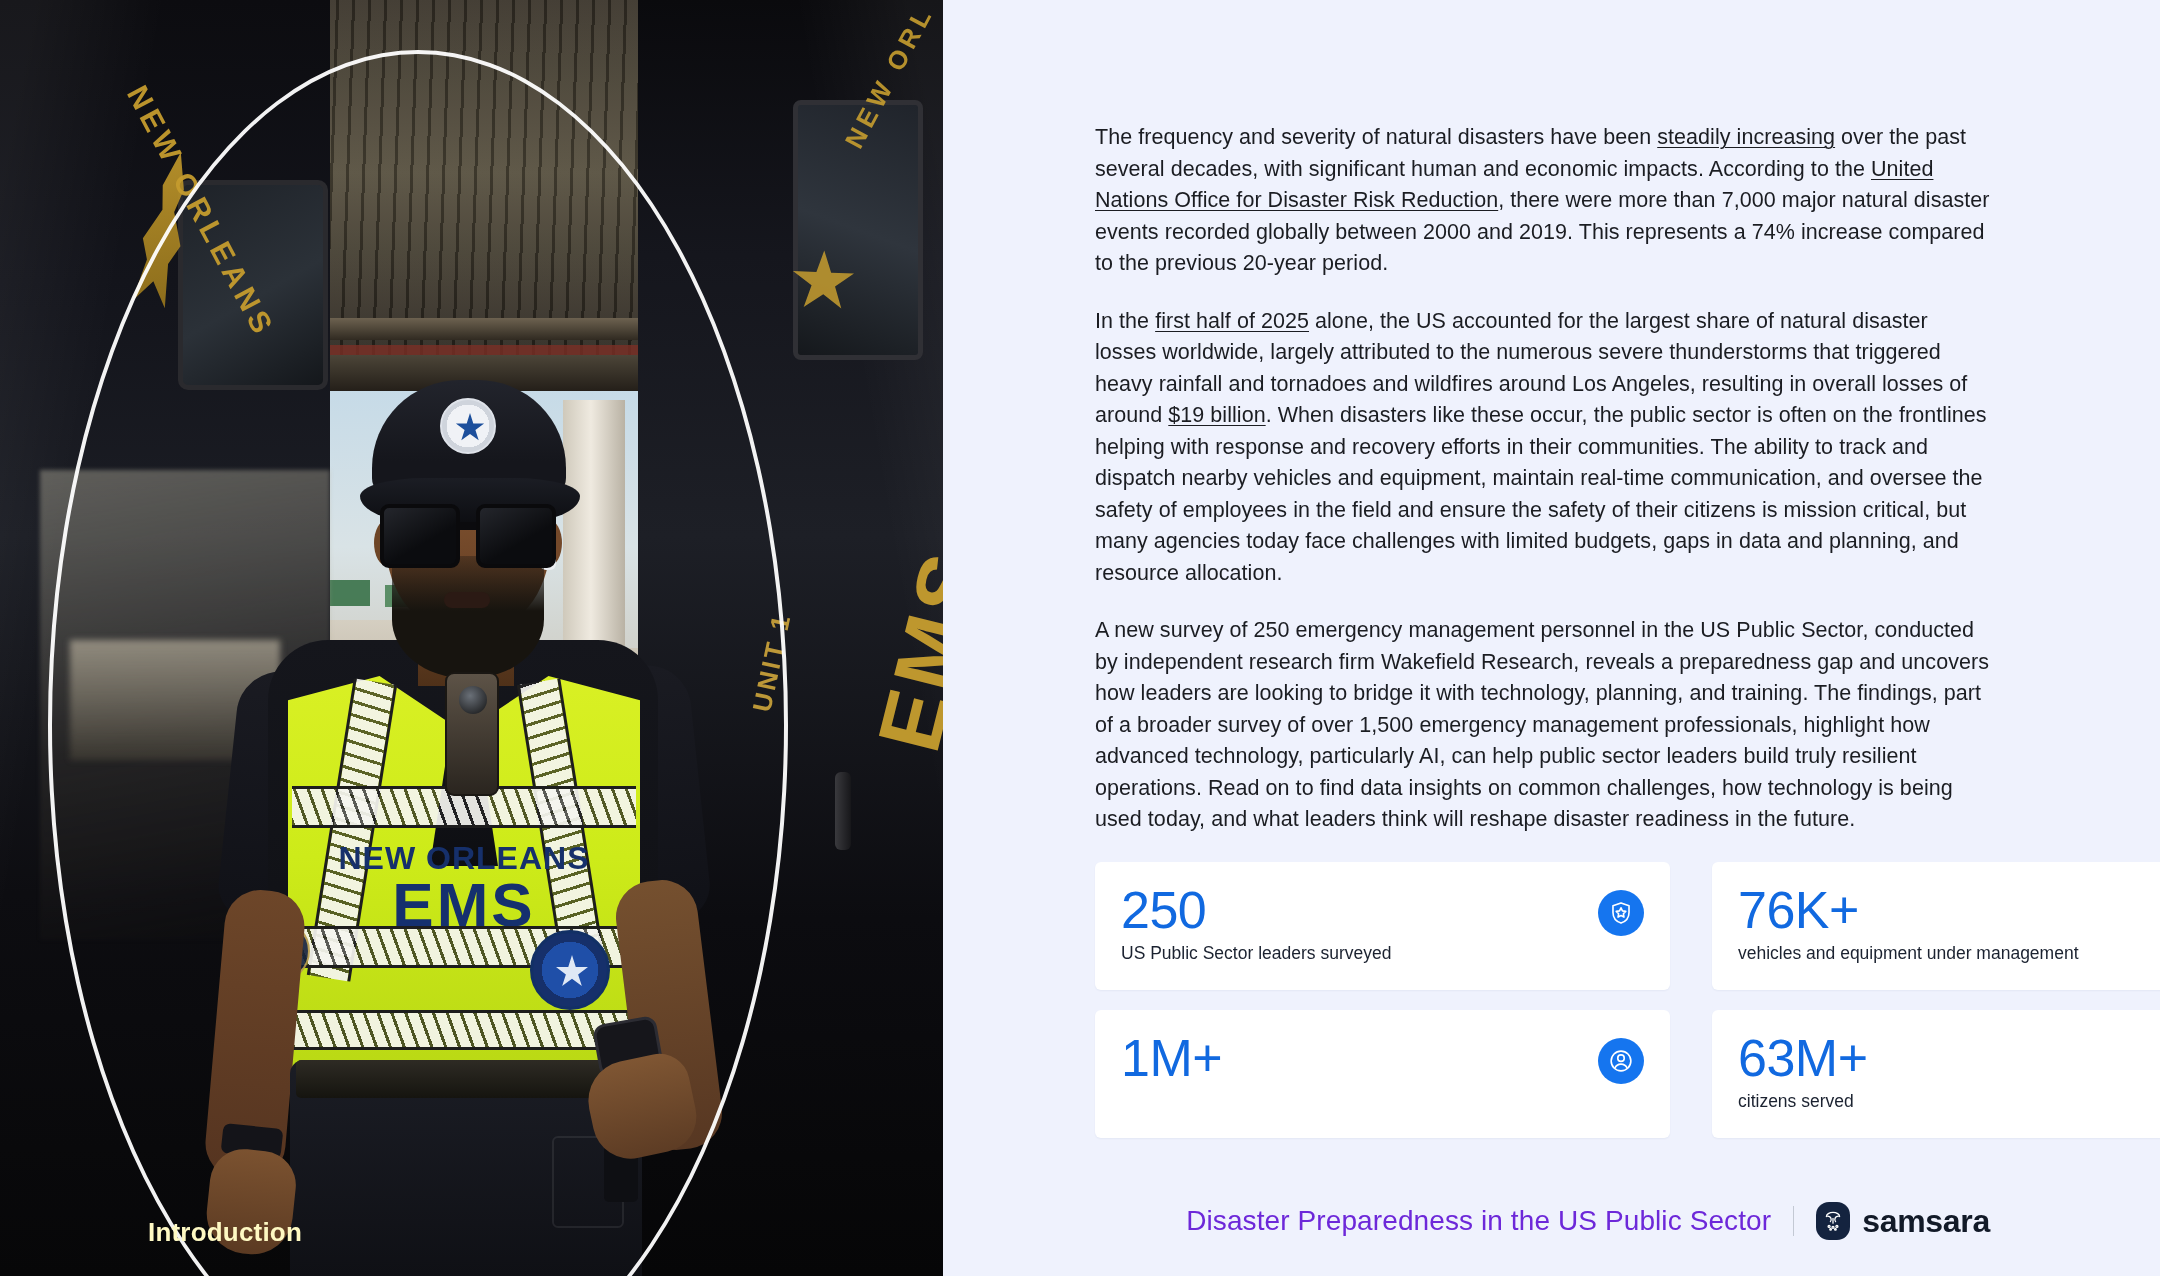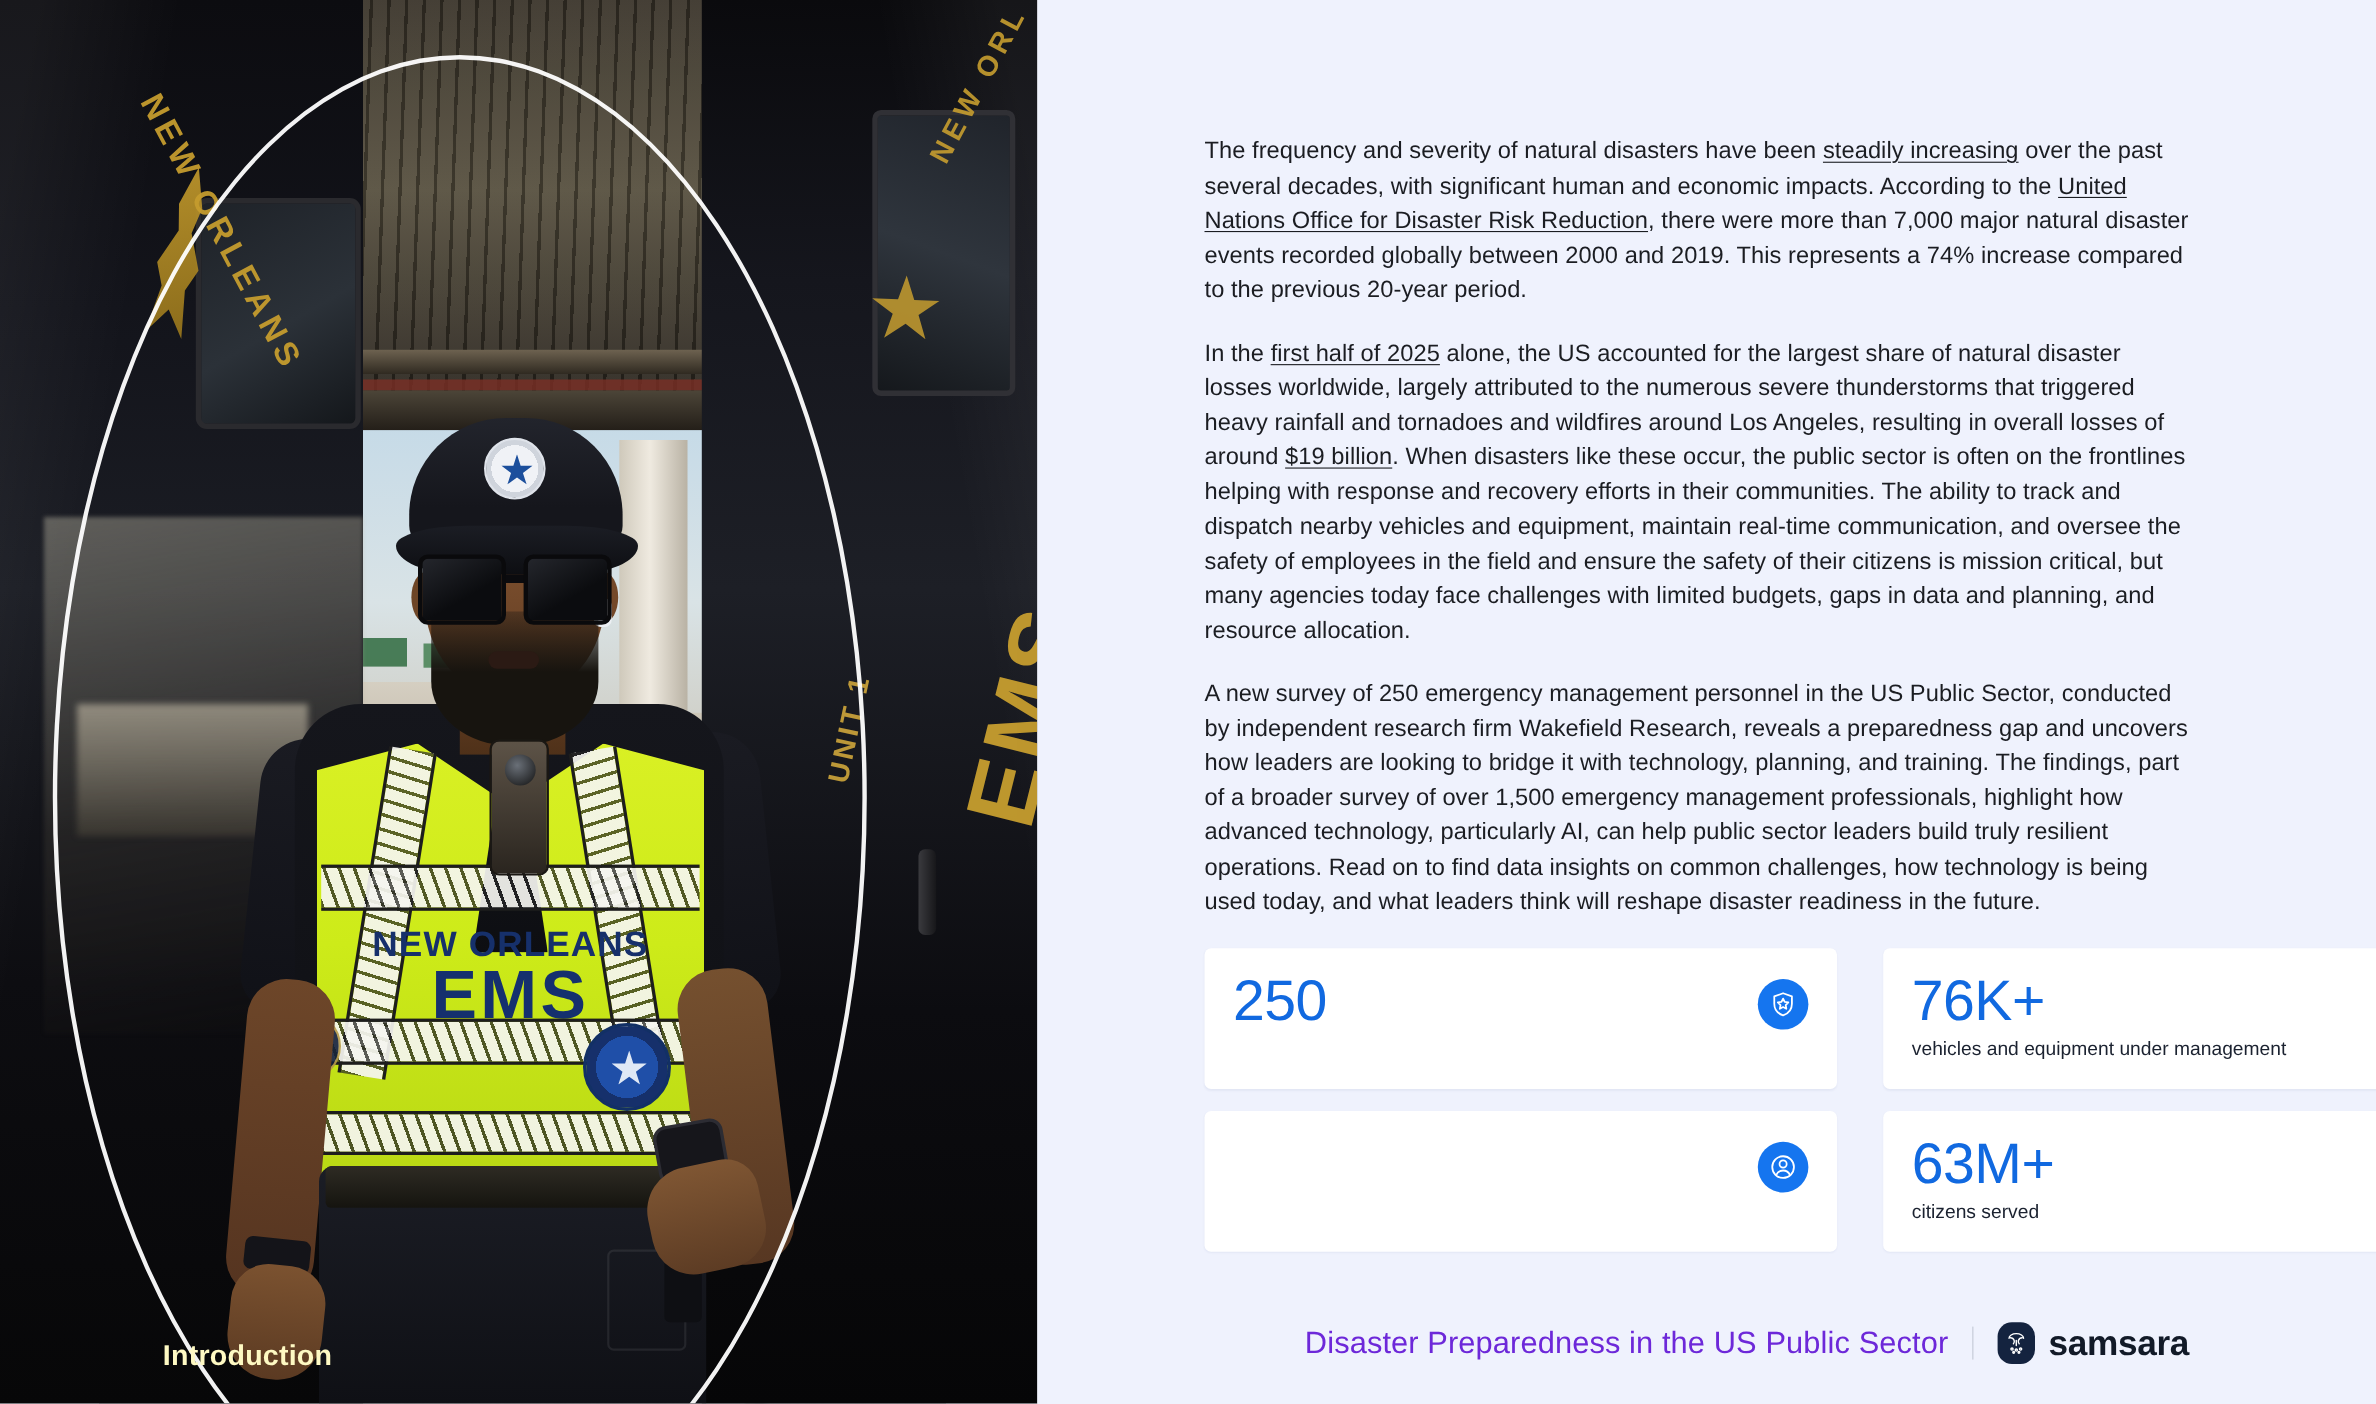--- a/index.html
+++ b/index.html
@@ -609,35 +609,37 @@
     <div class="body-copy">
       <p><span>The frequency and severity of natural disasters have been </span><span class="lnk">steadily increasing</span><span> over the past several decades, with significant human and economic impacts. According to the </span><span class="lnk">United Nations Office for Disaster Risk Reduction</span><span>, there were more than 7,000 major natural disaster events recorded globally between 2000 and 2019. This represents a 74% increase compared to the previous 20-year period.</span></p>
       <p><span>In the </span><span class="lnk">first half of 2025</span><span> alone, the US accounted for the largest share of natural disaster losses worldwide, largely attributed to the numerous severe thunderstorms that triggered heavy rainfall and tornadoes and wildfires around Los Angeles, resulting in overall losses of around </span><span class="lnk">$19 billion</span><span>. When disasters like these occur, the public sector is often on the frontlines helping with response and recovery efforts in their communities. The ability to track and dispatch nearby vehicles and equipment, maintain real-time communication, and oversee the safety of employees in the field and ensure the safety of their citizens is mission critical, but many agencies today face challenges with limited budgets, gaps in data and planning, and resource allocation.</span></p>
       <p><span>A new survey of 250 emergency management personnel in the US Public Sector, conducted by independent research firm Wakefield Research, reveals a preparedness gap and uncovers how leaders are looking to bridge it with technology, planning, and training. The findings, part of a broader survey of over 1,500 emergency management professionals, highlight how advanced technology, particularly AI, can help public sector leaders build truly resilient operations. Read on to find data insights on common challenges, how technology is being used today, and what leaders think will reshape disaster readiness in the future.</span></p>
     </div>
 
     <div class="stats-grid">
 
       <div class="stat-card">
         <div class="stat-value">250</div>
+        <div class="stat-label">US Public Sector leaders surveyed</div>
         <div class="stat-icon">
           <svg width="26" height="26" viewBox="0 0 24 24" fill="none" stroke="#ffffff" stroke-width="1.5" stroke-linejoin="round">
             <path d="M12 2.7 4.6 5.4v6.1c0 4.6 3.1 8.3 7.4 9.8 4.3-1.5 7.4-5.2 7.4-9.8V5.4z"></path>
             <path d="M12 7.2l1.35 2.83 3.05.43-2.2 2.2.52 3.1L12 14.3l-2.72 1.46.52-3.1-2.2-2.2 3.05-.43z"></path>
           </svg>
         </div>
       </div>
 
       <div class="stat-card">
         <div class="stat-value">76K+</div>
         <div class="stat-label">vehicles and equipment under management</div>
 
       </div>
 
       <div class="stat-card">
+        <div class="stat-value">1M+</div>
         <div class="stat-icon">
           <svg width="26" height="26" viewBox="0 0 24 24" fill="none" stroke="#ffffff" stroke-width="1.5">
             <circle cx="12" cy="12" r="9.1"></circle>
             <circle cx="12" cy="9.4" r="3"></circle>
             <path d="M6.3 18.6a6.2 6.2 0 0 1 11.4 0"></path>
           </svg>
         </div>
       </div>
 
       <div class="stat-card">

